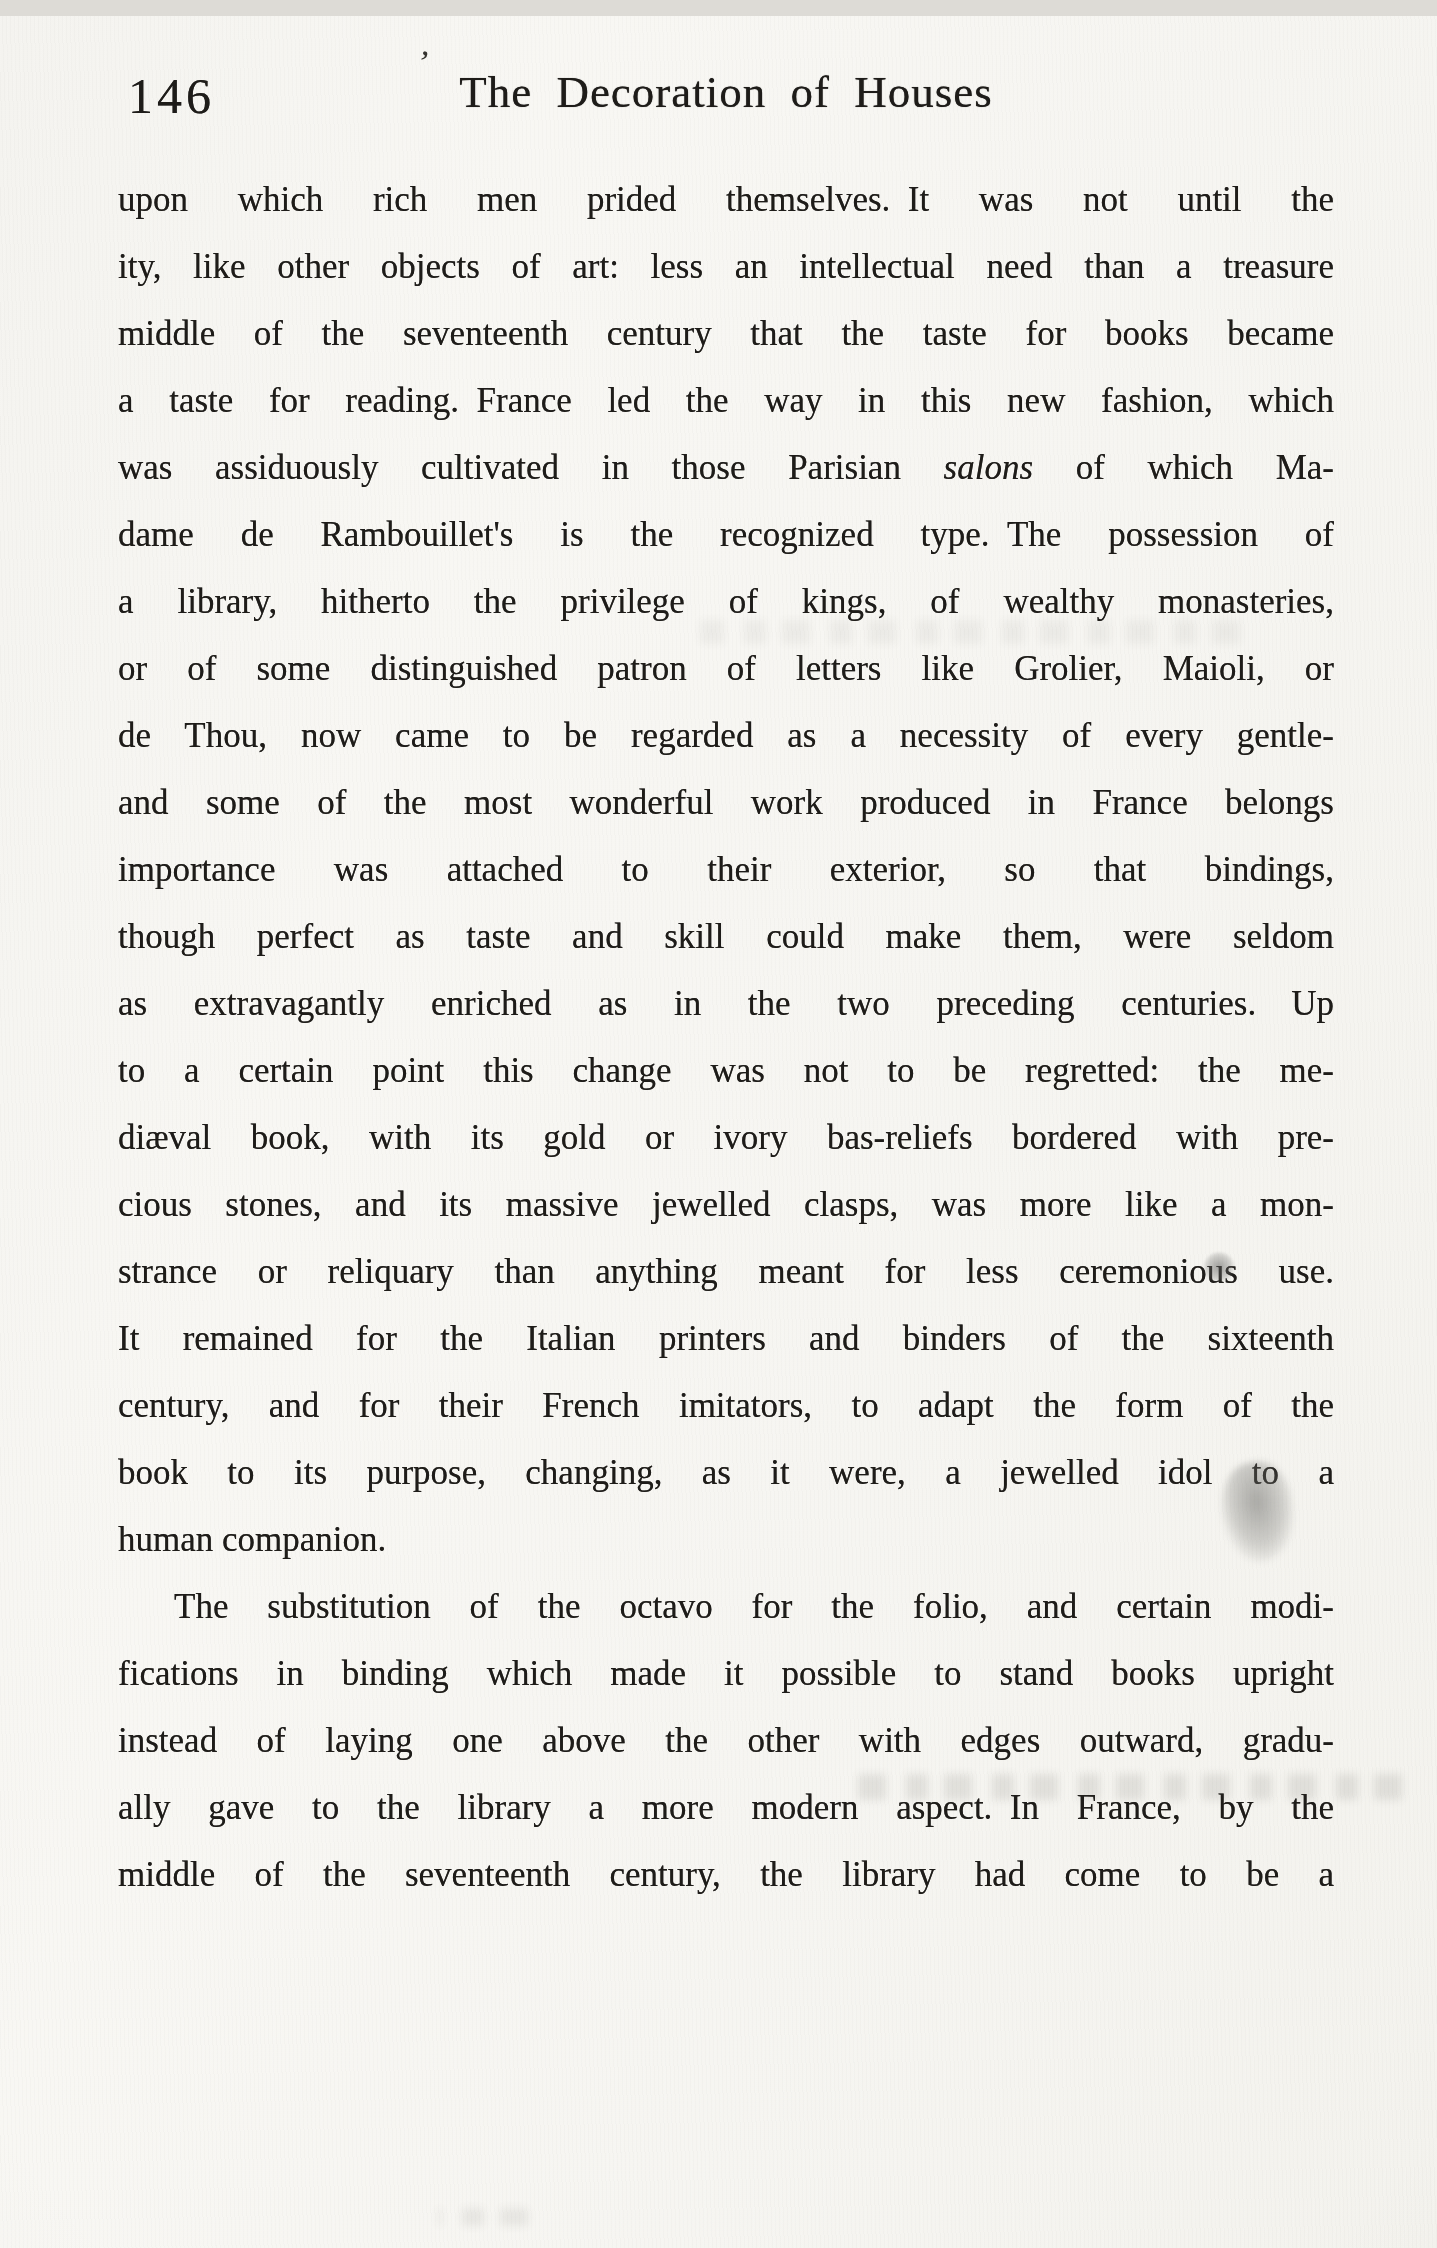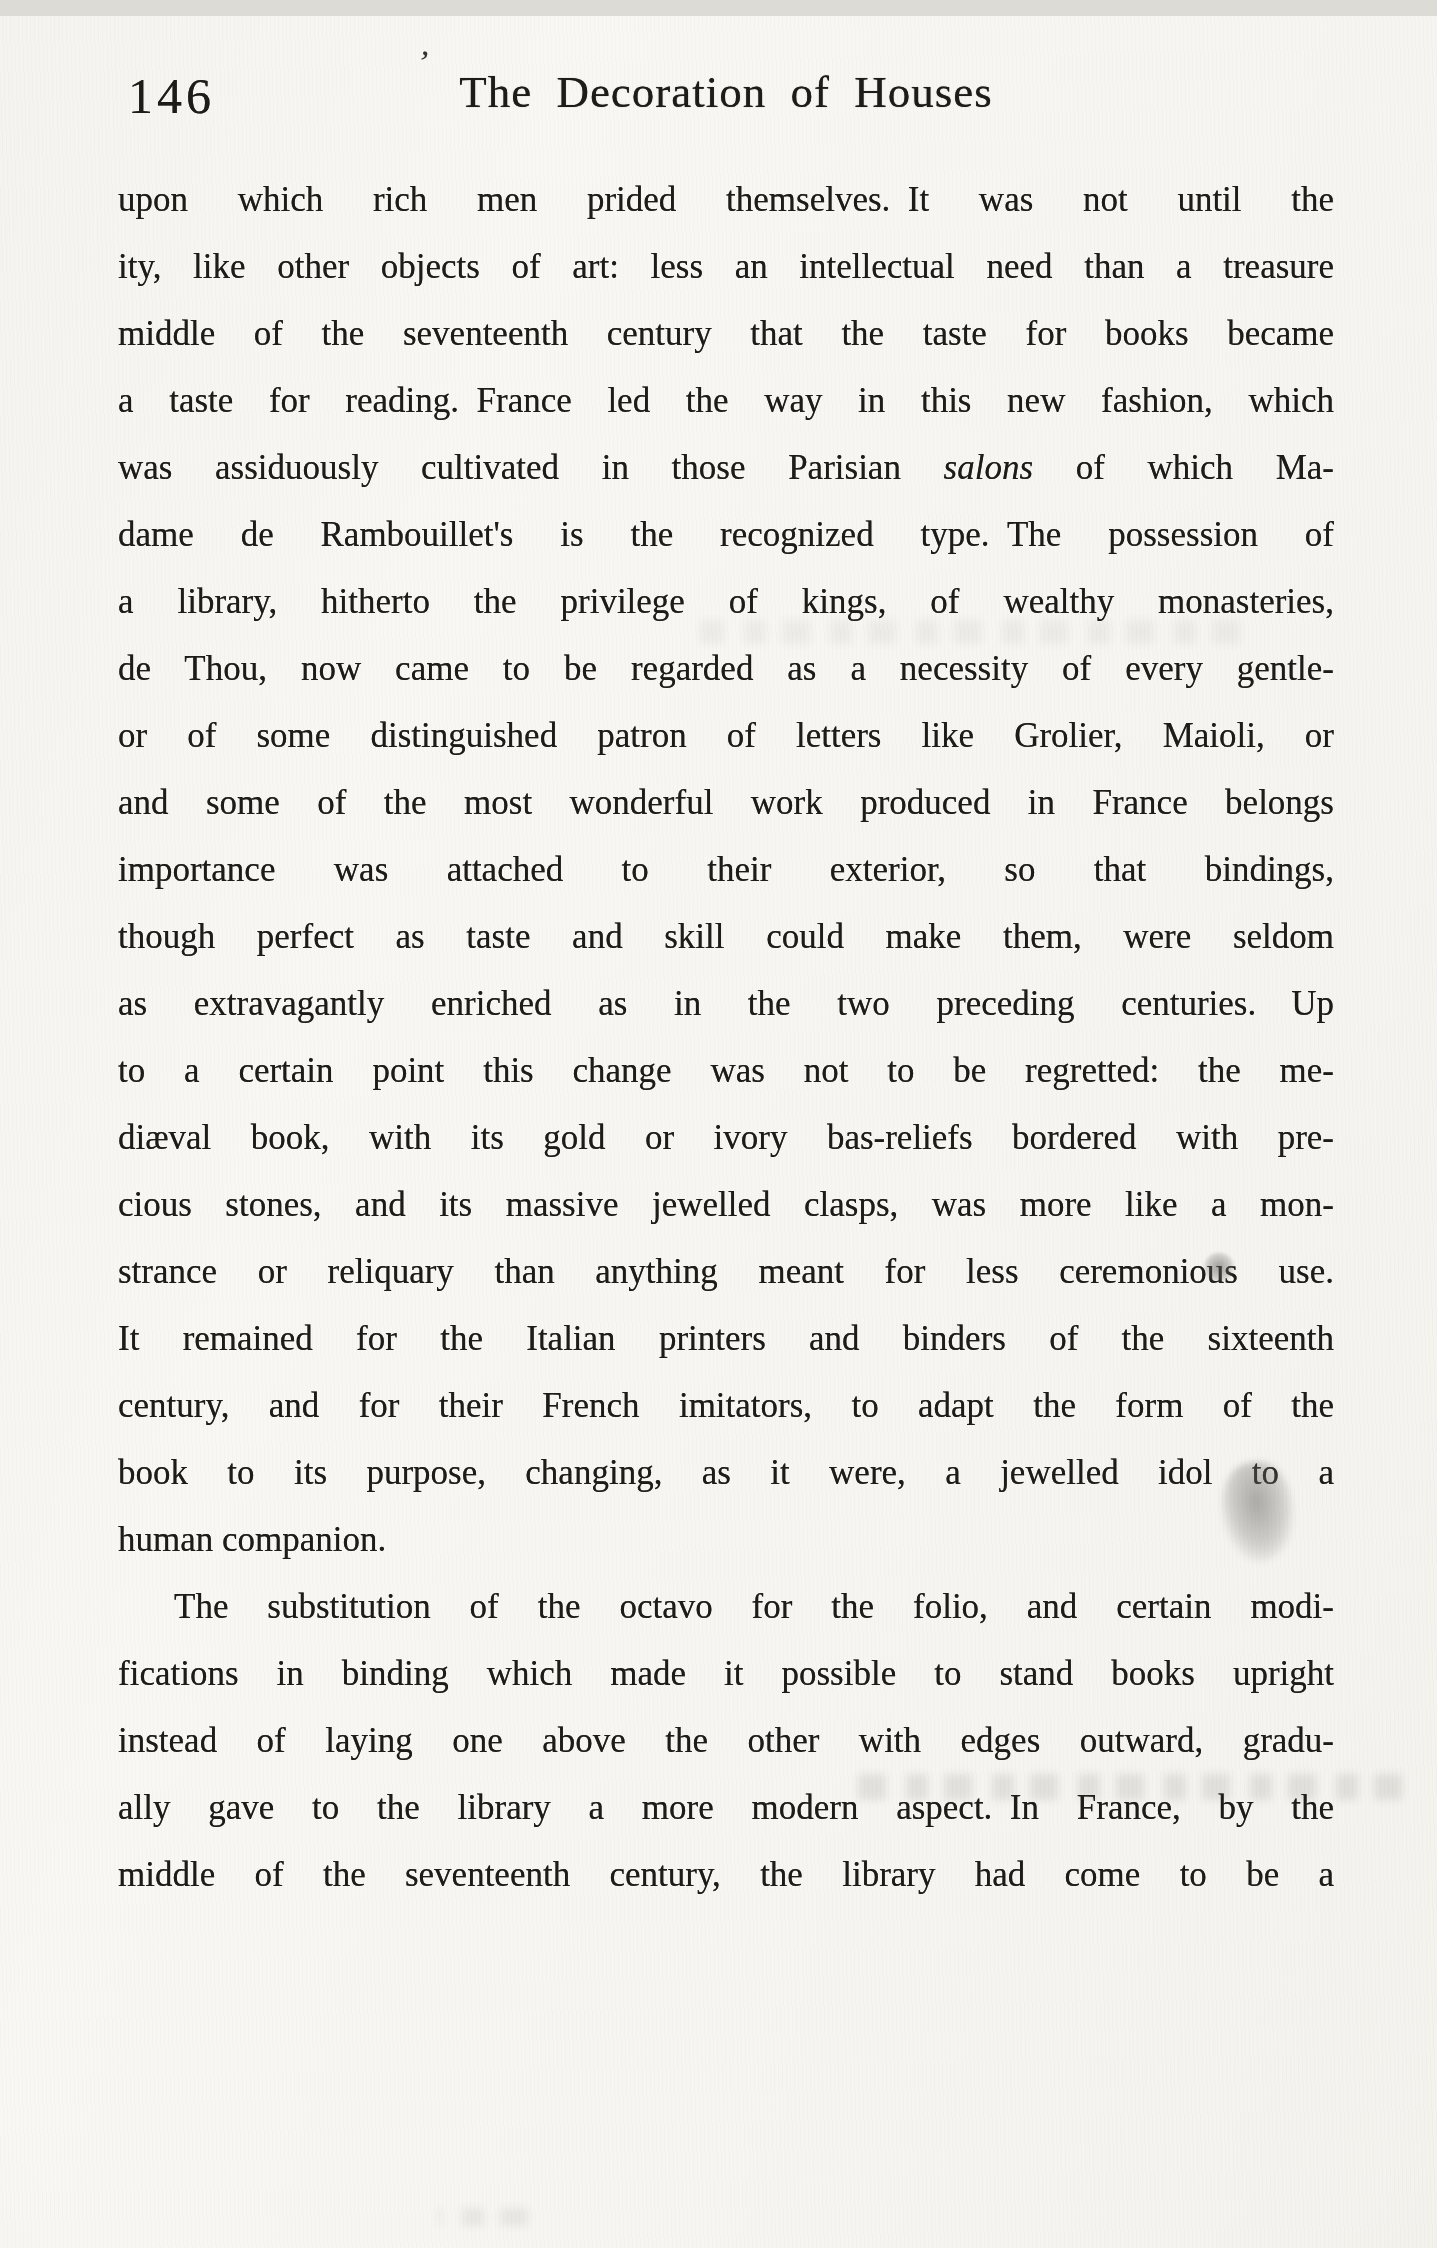--- a/index.html
+++ b/index.html
@@ -113,22 +113,22 @@
   <main class="text-block">
     <div class="line">upon which rich men prided themselves. It was not until the</div>
     <div class="line">ity, like other objects of art: less an intellectual need than a treasure</div>
     <div class="line">middle of the seventeenth century that the taste for books became</div>
     <div class="line">a taste for reading. France led the way in this new fashion, which</div>
 
     <div class="line"><span>was assiduously cultivated in those Parisian </span><span class="ital">salons</span><span> of which Ma-</span></div>
 
     <div class="line">dame de Rambouillet's is the recognized type. The possession of</div>
     <div class="line">a library, hitherto the privilege of kings, of wealthy monasteries,</div>
+    <div class="line">or of some distinguished patron of letters like Grolier, Maioli, or</div>
     <div class="line">de Thou, now came to be regarded as a necessity of every gentle-</div>
-    <div class="line">or of some distinguished patron of letters like Grolier, Maioli, or</div>
     <div class="line">and some of the most wonderful work produced in France belongs</div>
     <div class="line">importance was attached to their exterior, so that bindings,</div>
     <div class="line">though perfect as taste and skill could make them, were seldom</div>
     <div class="line">as extravagantly enriched as in the two preceding centuries. Up</div>
     <div class="line">to a certain point this change was not to be regretted: the me-</div>
     <div class="line">diæval book, with its gold or ivory bas-reliefs bordered with pre-</div>
     <div class="line">cious stones, and its massive jewelled clasps, was more like a mon-</div>
     <div class="line">strance or reliquary than anything meant for less ceremonious use.</div>
     <div class="line">It remained for the Italian printers and binders of the sixteenth</div>
     <div class="line">century, and for their French imitators, to adapt the form of the</div>

